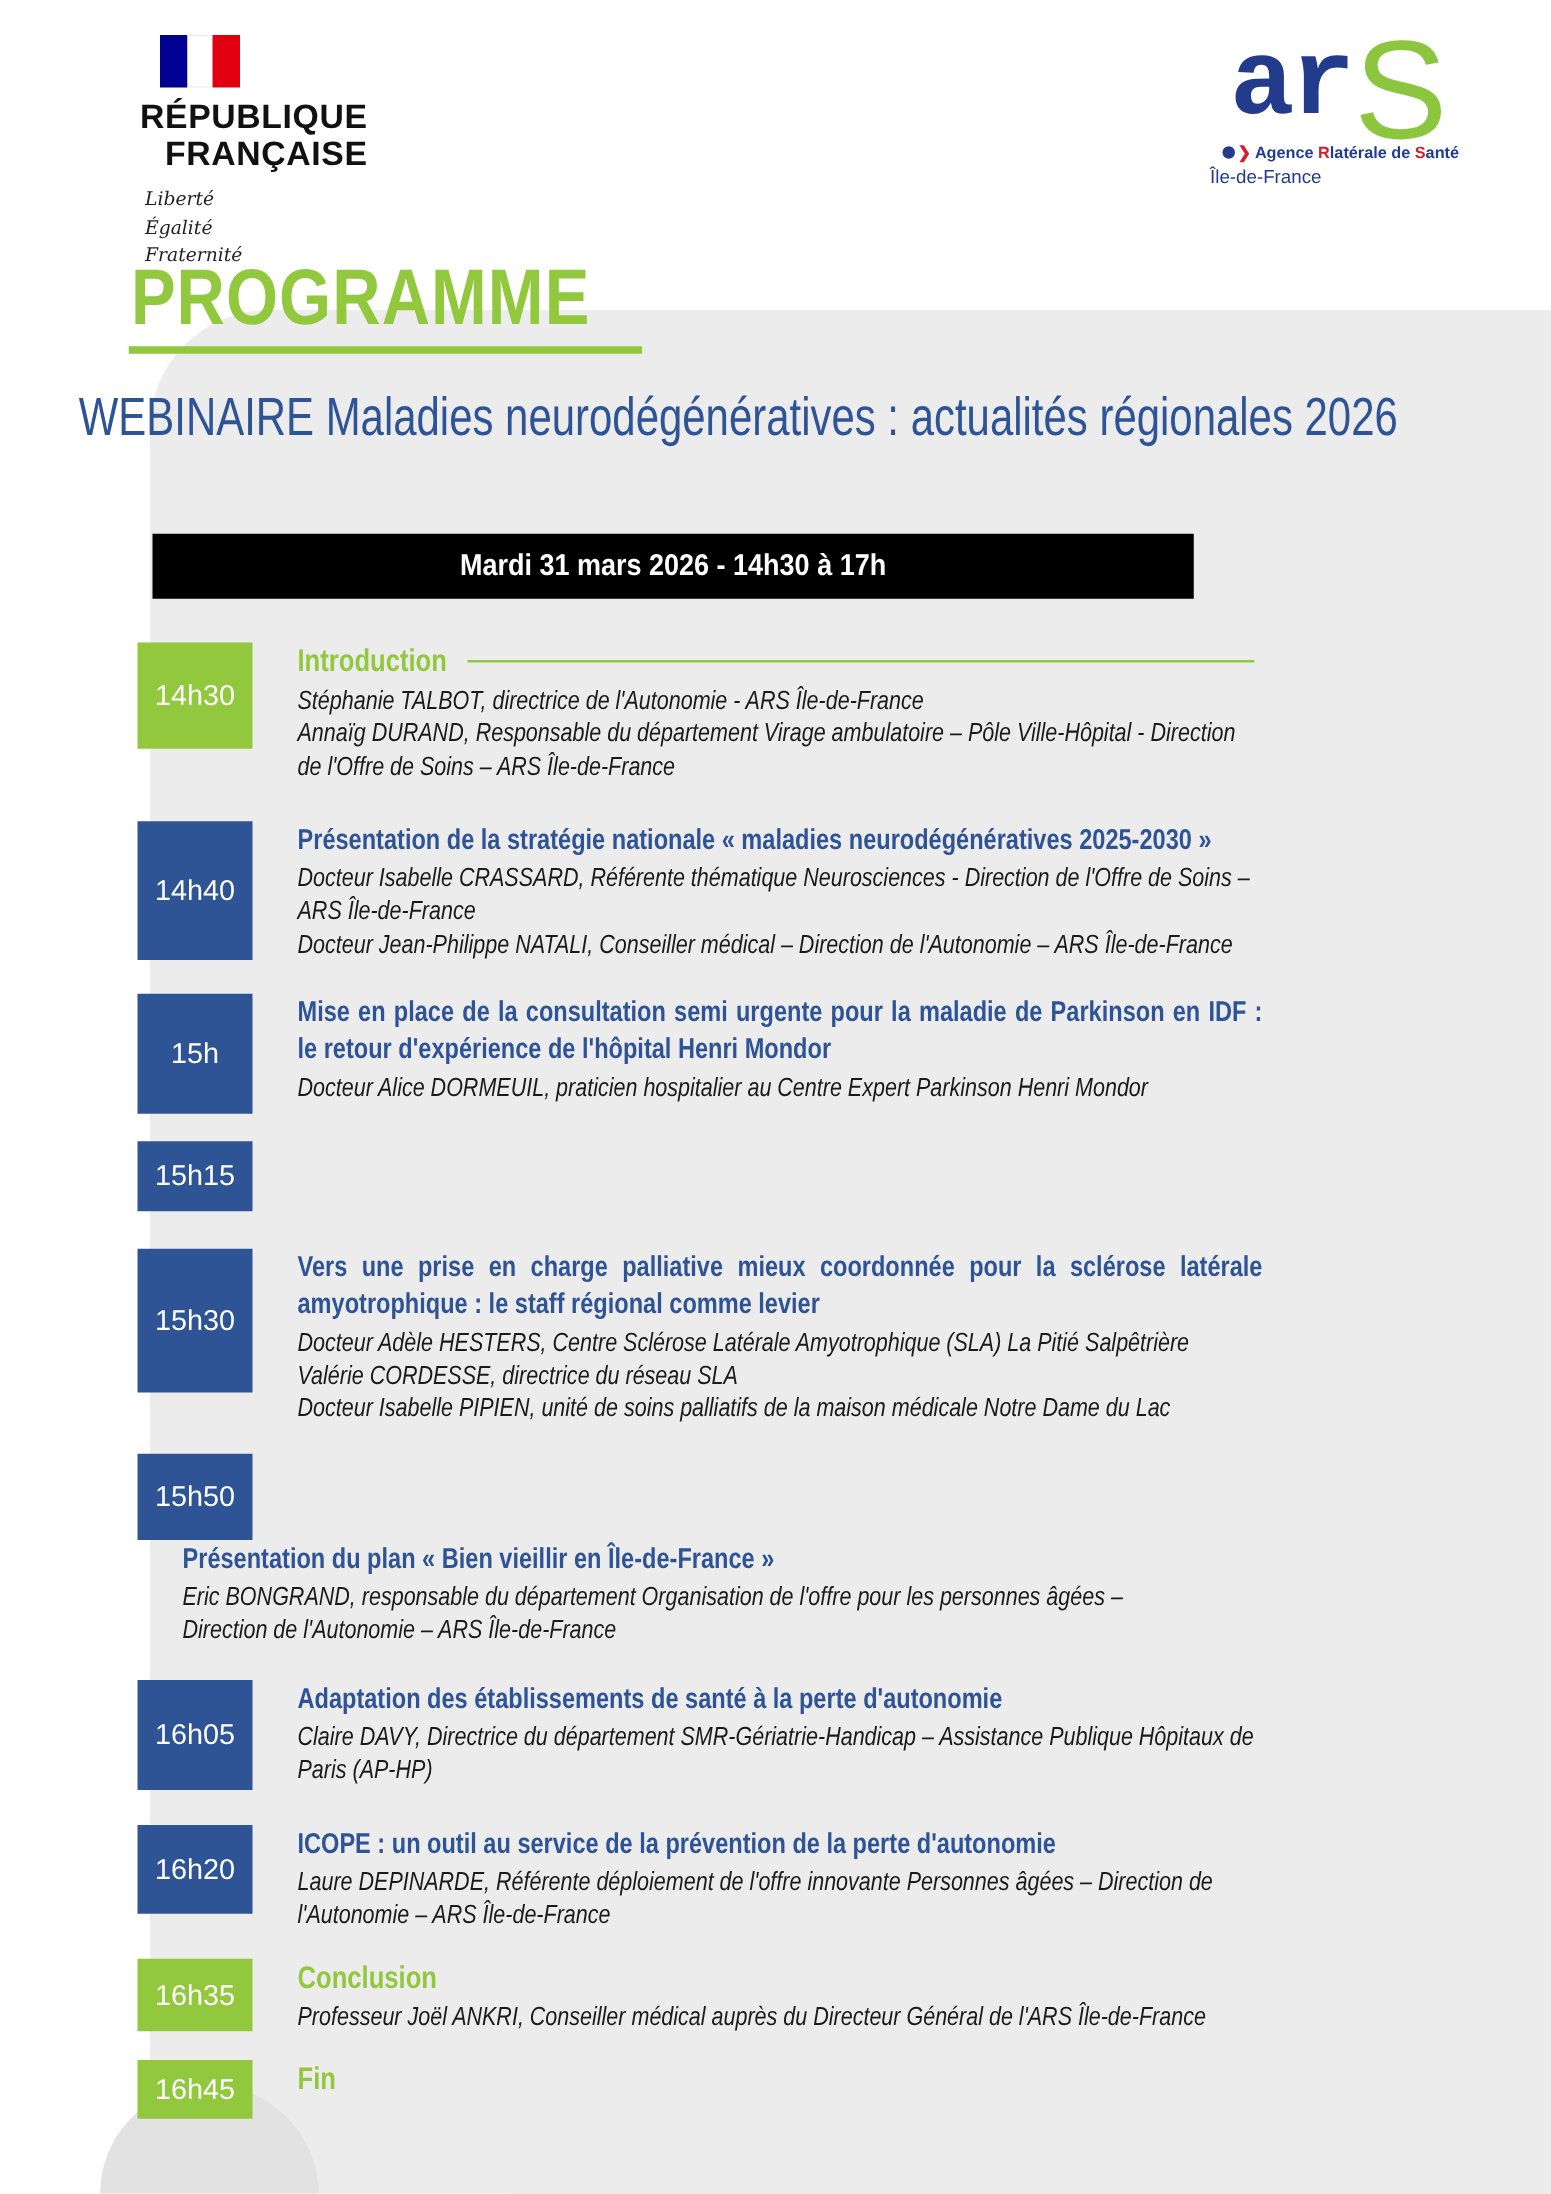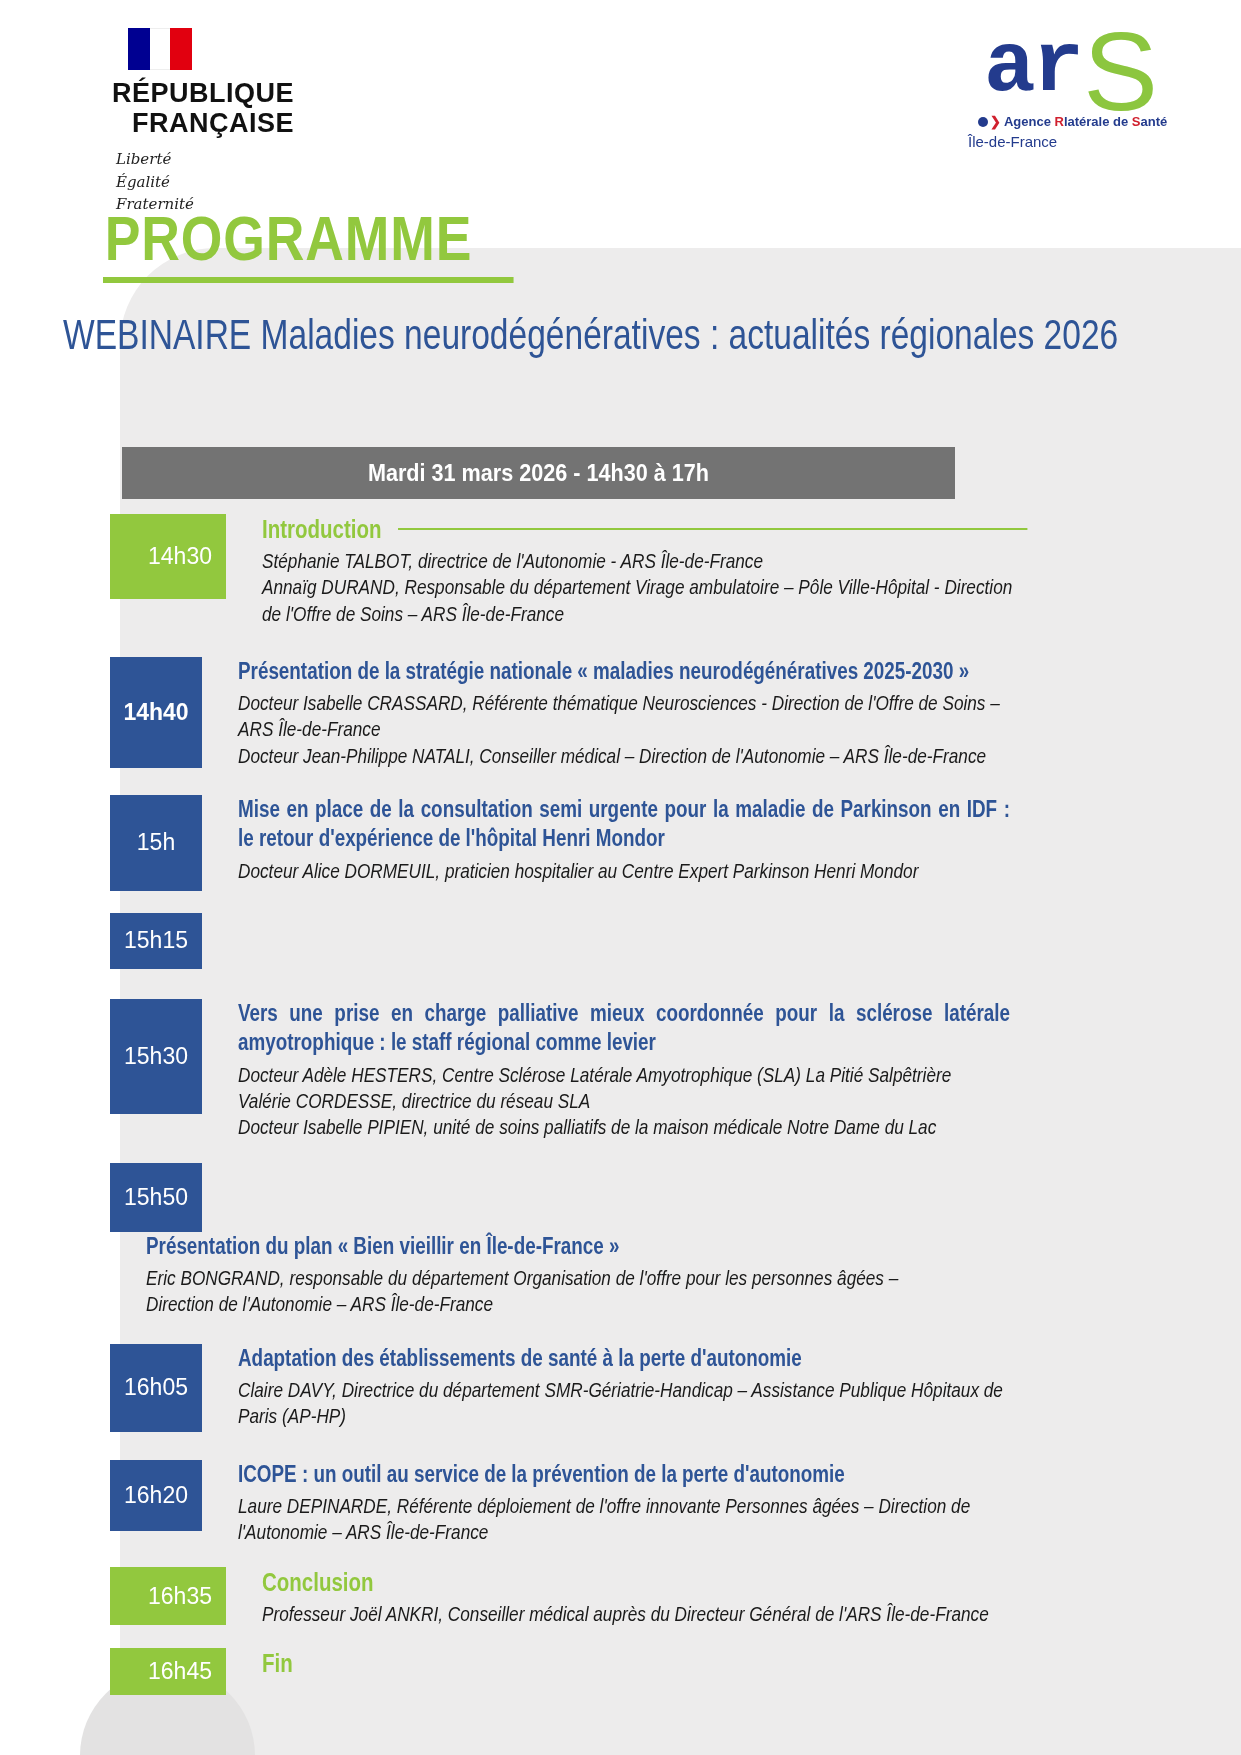--- a/index.html
+++ b/index.html
@@ -46,32 +46,32 @@
     letter-spacing:1px;line-height:1.05;
     padding:0 48px 6px 2px;border-bottom:6px solid #92C83E;
     transform:scaleX(0.85);transform-origin:left top;white-space:nowrap;
   }
   .subtitle{
     position:absolute;left:63px;top:310px;
     font-size:43px;font-weight:400;color:#2E5496;
     white-space:nowrap;transform:scaleX(0.78);transform-origin:left top;
   }
   .banner{
-    position:absolute;left:122px;top:447px;width:833px;height:52px;
-    background:#737373;display:flex;align-items:center;justify-content:center;
+    position:absolute;left:122px;top:427px;width:833px;height:52px;
+    background:#000000;display:flex;align-items:center;justify-content:center;
   }
   .banner span{color:#fff;font-size:24px;font-weight:700;transform:scaleX(0.9);white-space:nowrap;}
   
   .agenda{position:absolute;left:110px;top:514px;width:900px;}
   .row{display:flex;align-items:flex-start;}
   .timebox{
     flex:none;width:92px;display:flex;align-items:center;justify-content:center;
     color:#fff;font-size:23px;
   }
-  .timebox.green{background:#92C83E;padding-left:24px;}
+  .timebox.green{background:#92C83E;}
   .timebox.blue{background:#2E5496;}
   .row-content{flex:1;margin-left:36px;min-width:0;}
   .row-content-inner{width:942px;transform:scaleX(0.8195);transform-origin:left top;}
   .item-title{margin:0 0 4px 0;}
   .item-title.blue{color:#2E5496;font-size:23px;font-weight:700;line-height:1.28;text-align:justify;}
   .item-title.green{color:#92C83E;font-size:25px;font-weight:700;line-height:1.2;display:flex;align-items:center;}
   .heading-underline{flex:1;border-top:2px solid #92C83E;margin-left:20px;margin-right:8px;}
   .speaker-line{
     font-style:italic;color:#1A1A1A;font-size:21px;line-height:1.25;
   }
@@ -132,21 +132,21 @@
           <span class="heading-underline"></span>
             </div>
           <div class="speakers">
               <div class="speaker-line">Stéphanie TALBOT, directrice de l'Autonomie - ARS Île-de-France</div>
               <div class="speaker-line">Annaïg DURAND, Responsable du département Virage ambulatoire – Pôle Ville-Hôpital - Direction de l'Offre de Soins – ARS Île-de-France</div>
             </div>
         </div>
       </div>
     </div>
       <div class="row" style="margin-bottom: 26px;">
-      <div class="timebox blue" style="height: 111px; font-weight: bold;">
+      <div class="timebox blue" style="height: 111px;">
         <span class="time-label">14h40</span>
       </div>
       <div class="row-content">
         <div class="row-content-inner">
           <div class="item-title blue">
             <span class="t">Présentation de la stratégie nationale « maladies neurodégénératives 2025-2030 »</span>
           </div>
           <div class="speakers">
               <div class="speaker-line">Docteur Isabelle CRASSARD, Référente thématique Neurosciences - Direction de l'Offre de Soins – ARS Île-de-France</div>
               <div class="speaker-line">Docteur Jean-Philippe NATALI, Conseiller médical – Direction de l'Autonomie – ARS Île-de-France</div>

